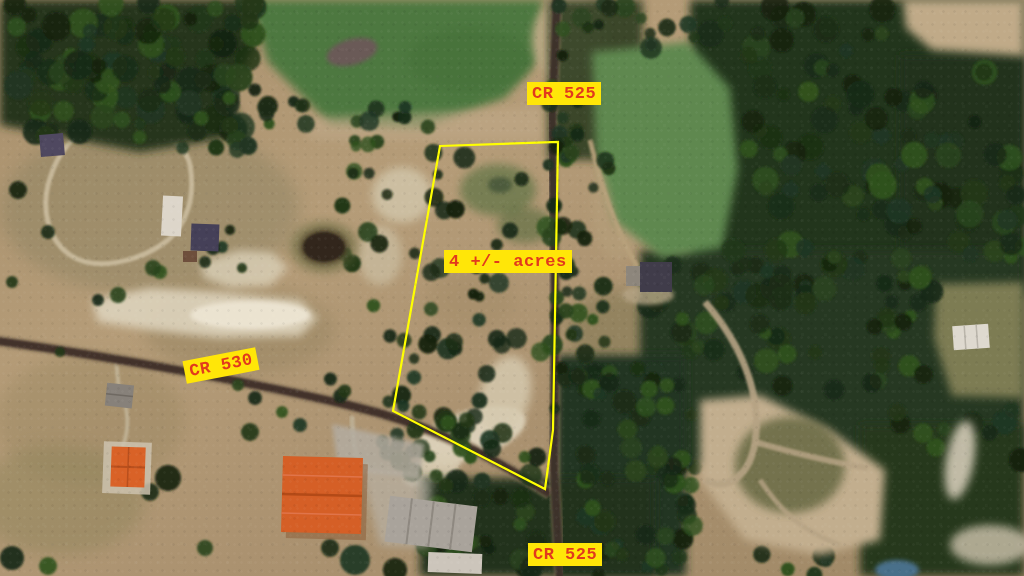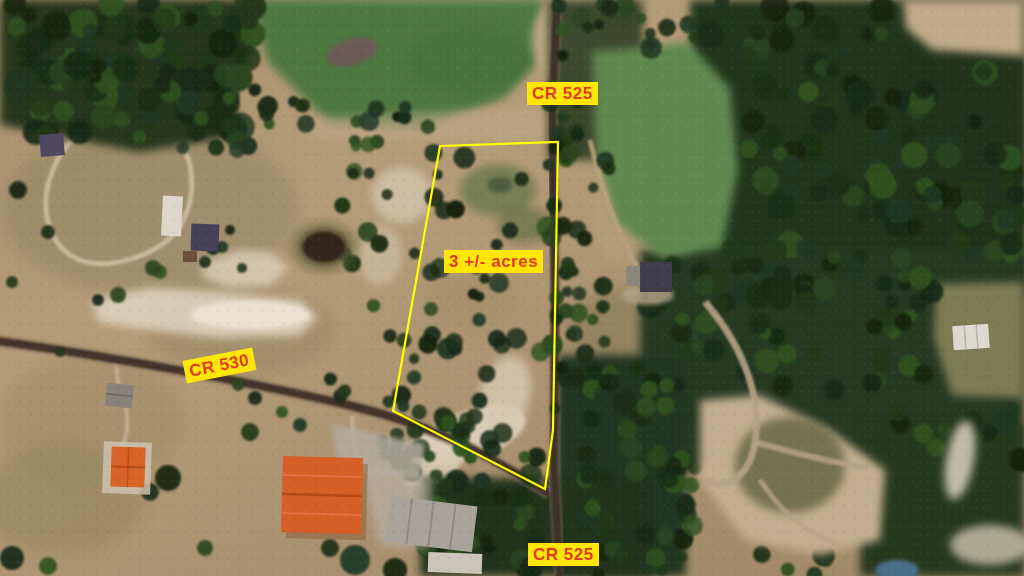--- a/index.html
+++ b/index.html
@@ -1,17 +1,17 @@
 <!DOCTYPE html>
 <html><head>
 <meta charset="utf-8">
 <style>
   html,body{margin:0;padding:0;background:#222;}
   #stage{position:relative;width:1024px;height:576px;overflow:hidden;
-         font-family:Liberation Sans, sans-serif;}
+         font-family:Liberation Mono, monospace;}
   #scene{position:absolute;left:0;top:0;}
   #noise{position:absolute;inset:0;z-index:3;pointer-events:none;opacity:.65;
     background-image:
       radial-gradient(circle, rgba(255,255,255,.05) 1px, transparent 1.6px),
       radial-gradient(circle, rgba(0,0,0,.07) 1px, transparent 1.6px),
       radial-gradient(circle, rgba(255,255,240,.04) 1.5px, transparent 2px);
     background-size:7px 9px, 11px 13px, 23px 19px;
     background-position:0 0, 3px 5px, 9px 2px;}
   .map-label{position:absolute;z-index:5;background:#ffe608;color:#e2391d;
     font-weight:bold;font-size:17px;line-height:21px;padding:1px 5px;
@@ -761,15 +761,15 @@
       <ellipse cx="897" cy="570" rx="22" ry="10" fill="#4a6f8a" filter="url(#b2)"></ellipse>
     </g>
 
     <polygon points="440,146 558,142 553,430 545,489 393,411" fill="none" stroke="#ffff00" stroke-width="2.2"></polygon>
   </svg>
 
   <div id="noise"></div>
 
   <div class="map-label" id="lbl-cr525-top">CR 525</div>
   <div class="map-label" id="lbl-cr530">CR 530</div>
-  <div class="map-label" id="lbl-acres">3 +/- acres</div>
+  <div class="map-label" id="lbl-acres">4 +/- acres</div>
   <div class="map-label" id="lbl-cr525-bottom">CR 525</div>
 </div>
 
 </body></html>

